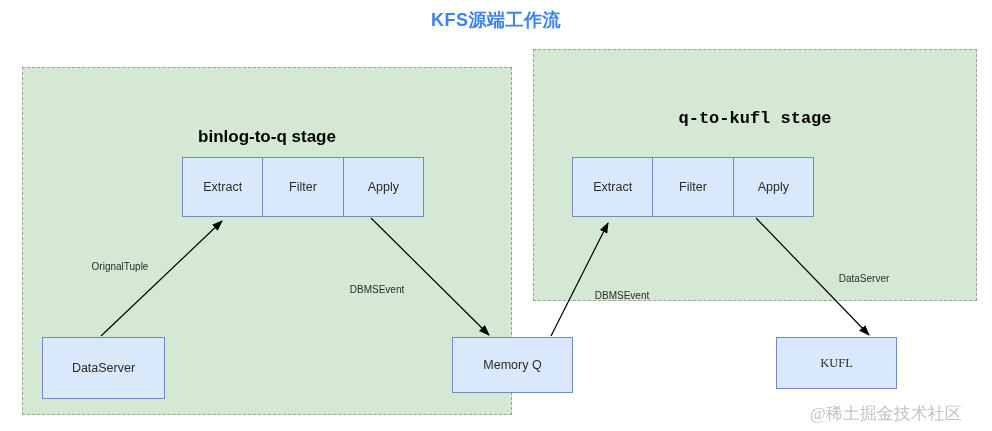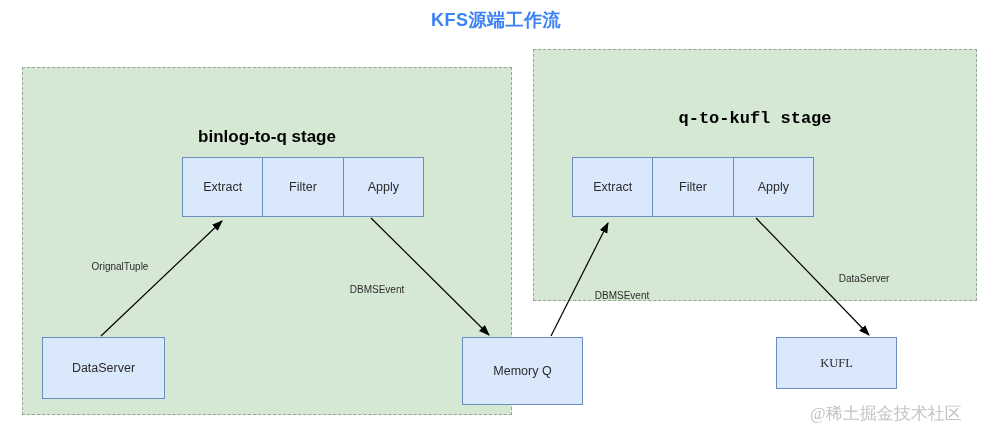--- a/index.html
+++ b/index.html
@@ -107,21 +107,21 @@
     <div class="cell">Apply</div>
   </div>
 
   <div class="pipeline" style="left:572px;top:157px;width:242px;height:60px;">
     <div class="cell">Extract</div>
     <div class="cell">Filter</div>
     <div class="cell">Apply</div>
   </div>
 
   <div class="node" style="left:42px;top:337px;width:123px;height:62px;">DataServer</div>
-  <div class="node" style="left:462px;top:337px;width:121px;height:68px;">Memory Q</div>
+  <div class="node" style="left:452px;top:337px;width:121px;height:56px;">Memory Q</div>
   <div class="node" style="left:776px;top:337px;width:121px;height:52px;font-family:Liberation Serif, serif;">KUFL</div>
 
   <div class="edge-label" style="left:120px;top:261px;">OrignalTuple</div>
   <div class="edge-label" style="left:377px;top:284px;">DBMSEvent</div>
   <div class="edge-label" style="left:622px;top:290px;">DBMSEvent</div>
   <div class="edge-label" style="left:864px;top:273px;">DataServer</div>
 
   <div class="watermark">@稀土掘金技术社区</div>
 
 </div>

